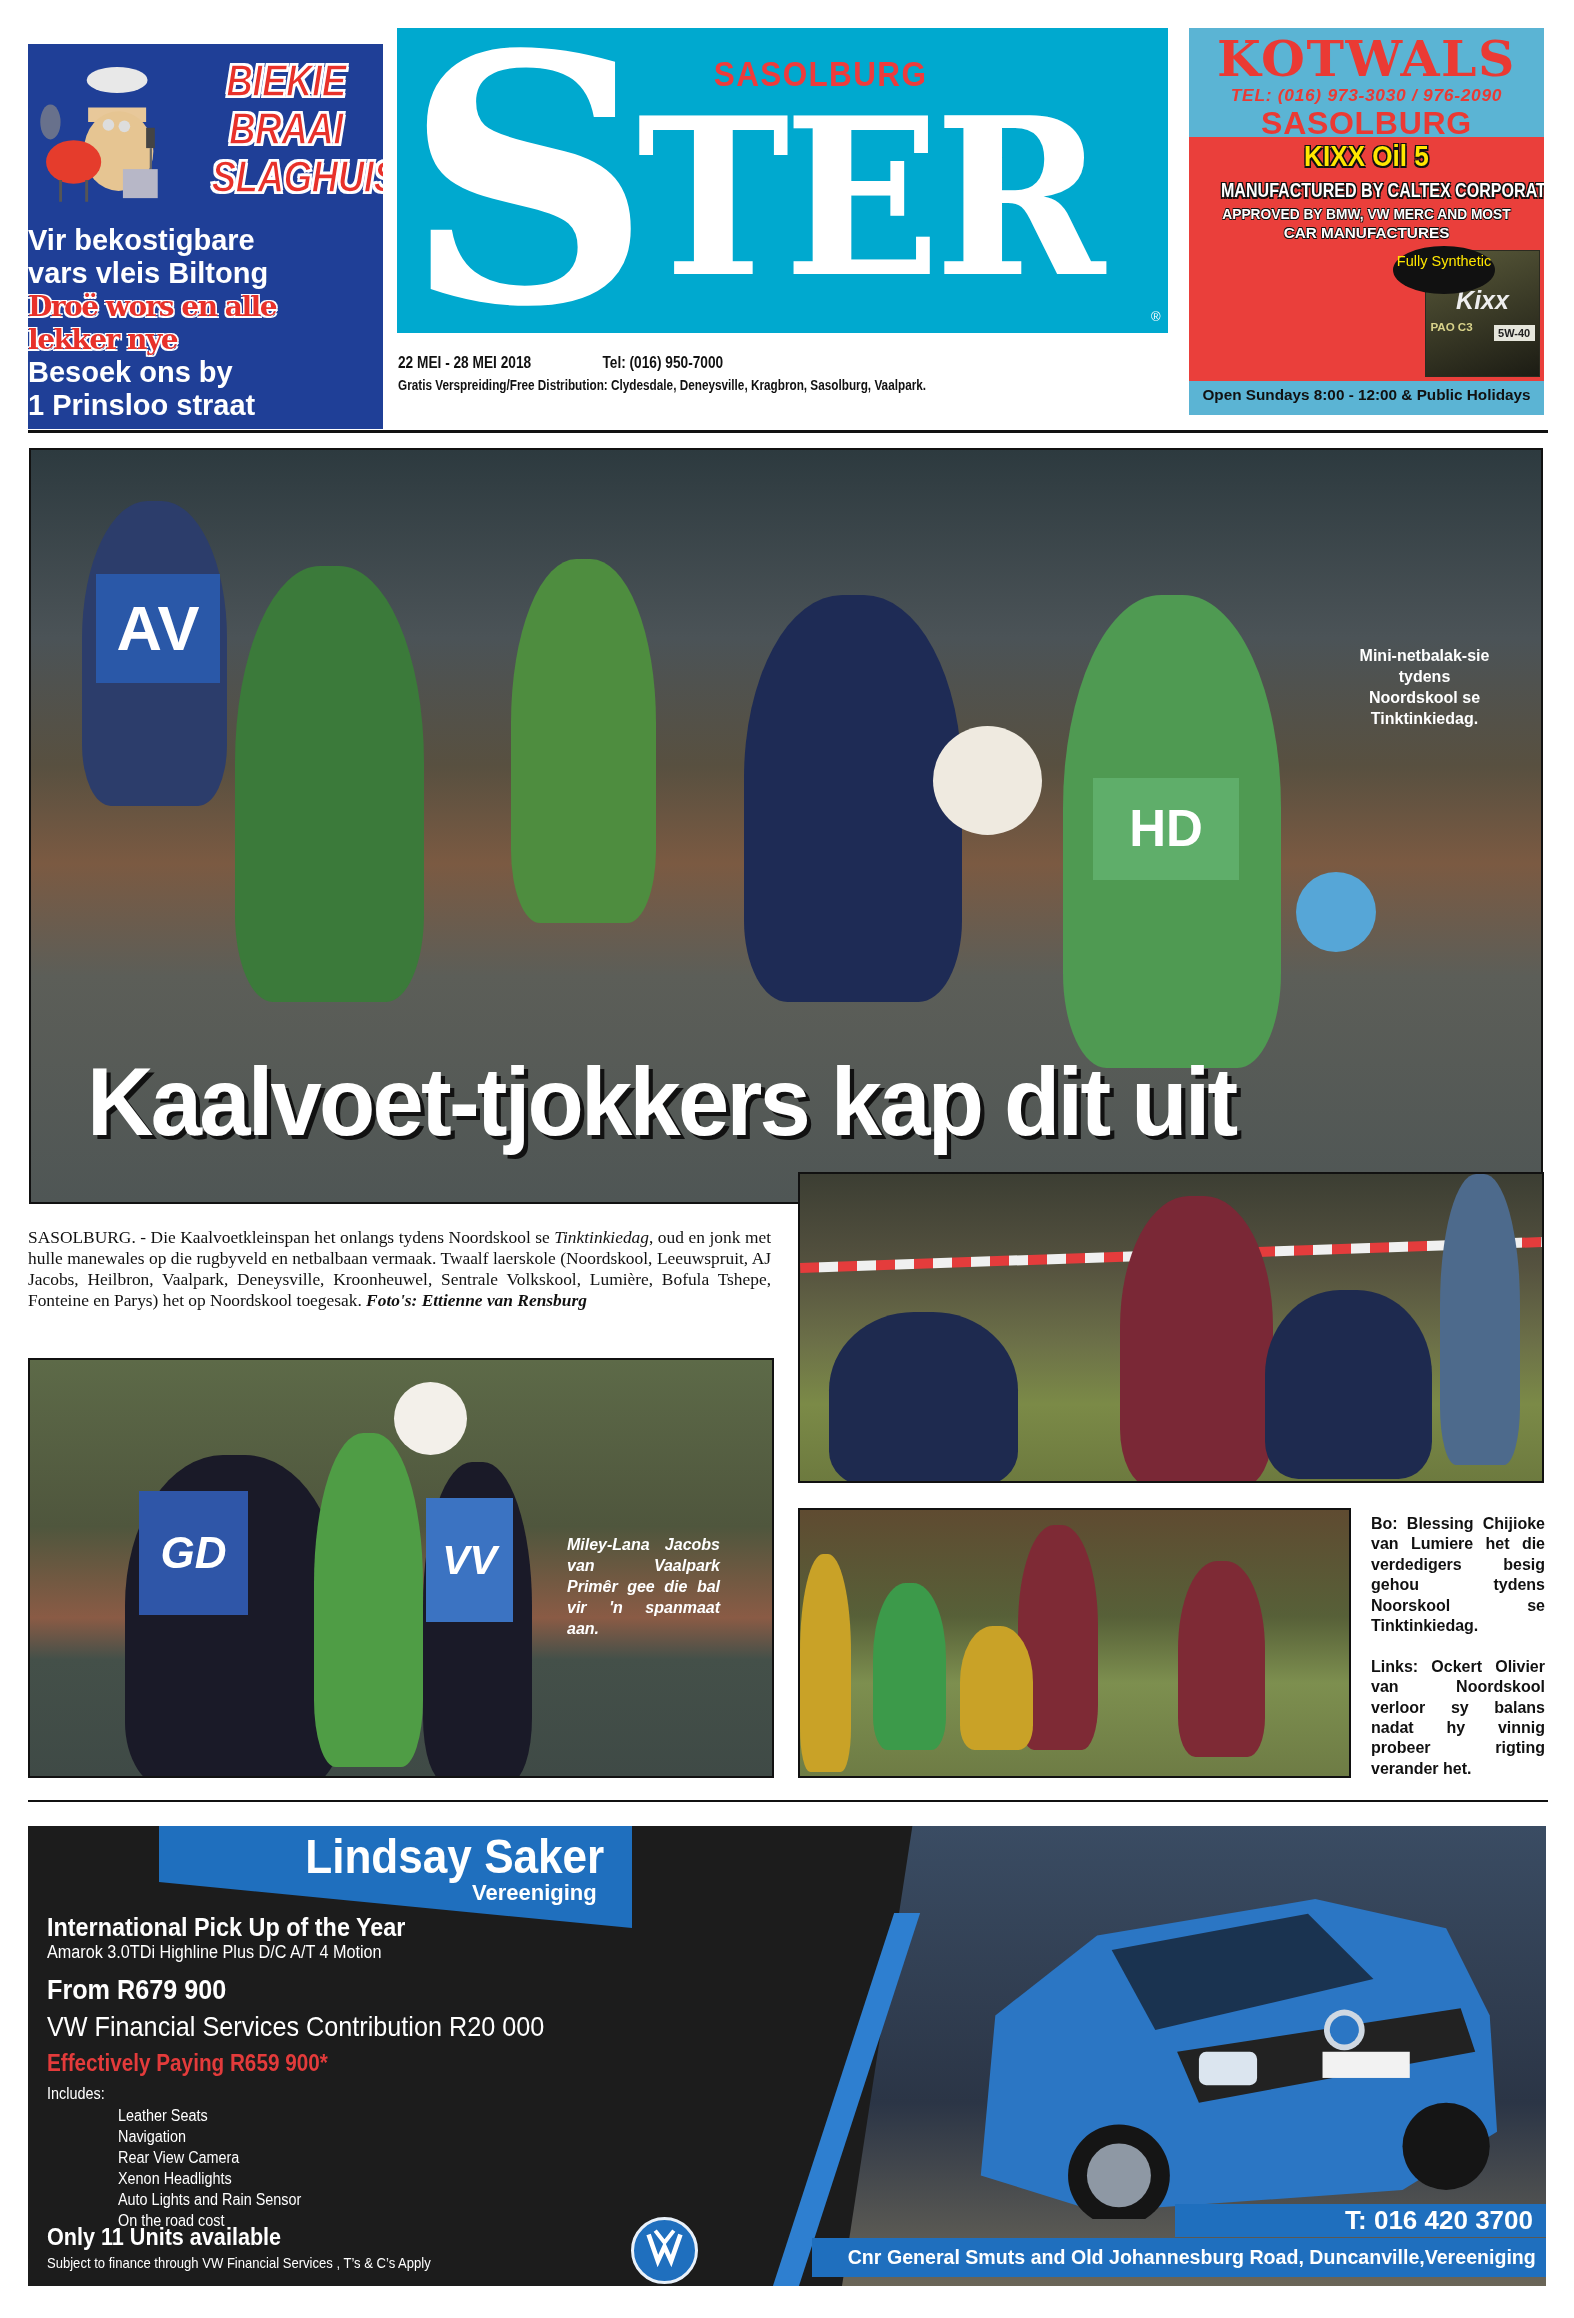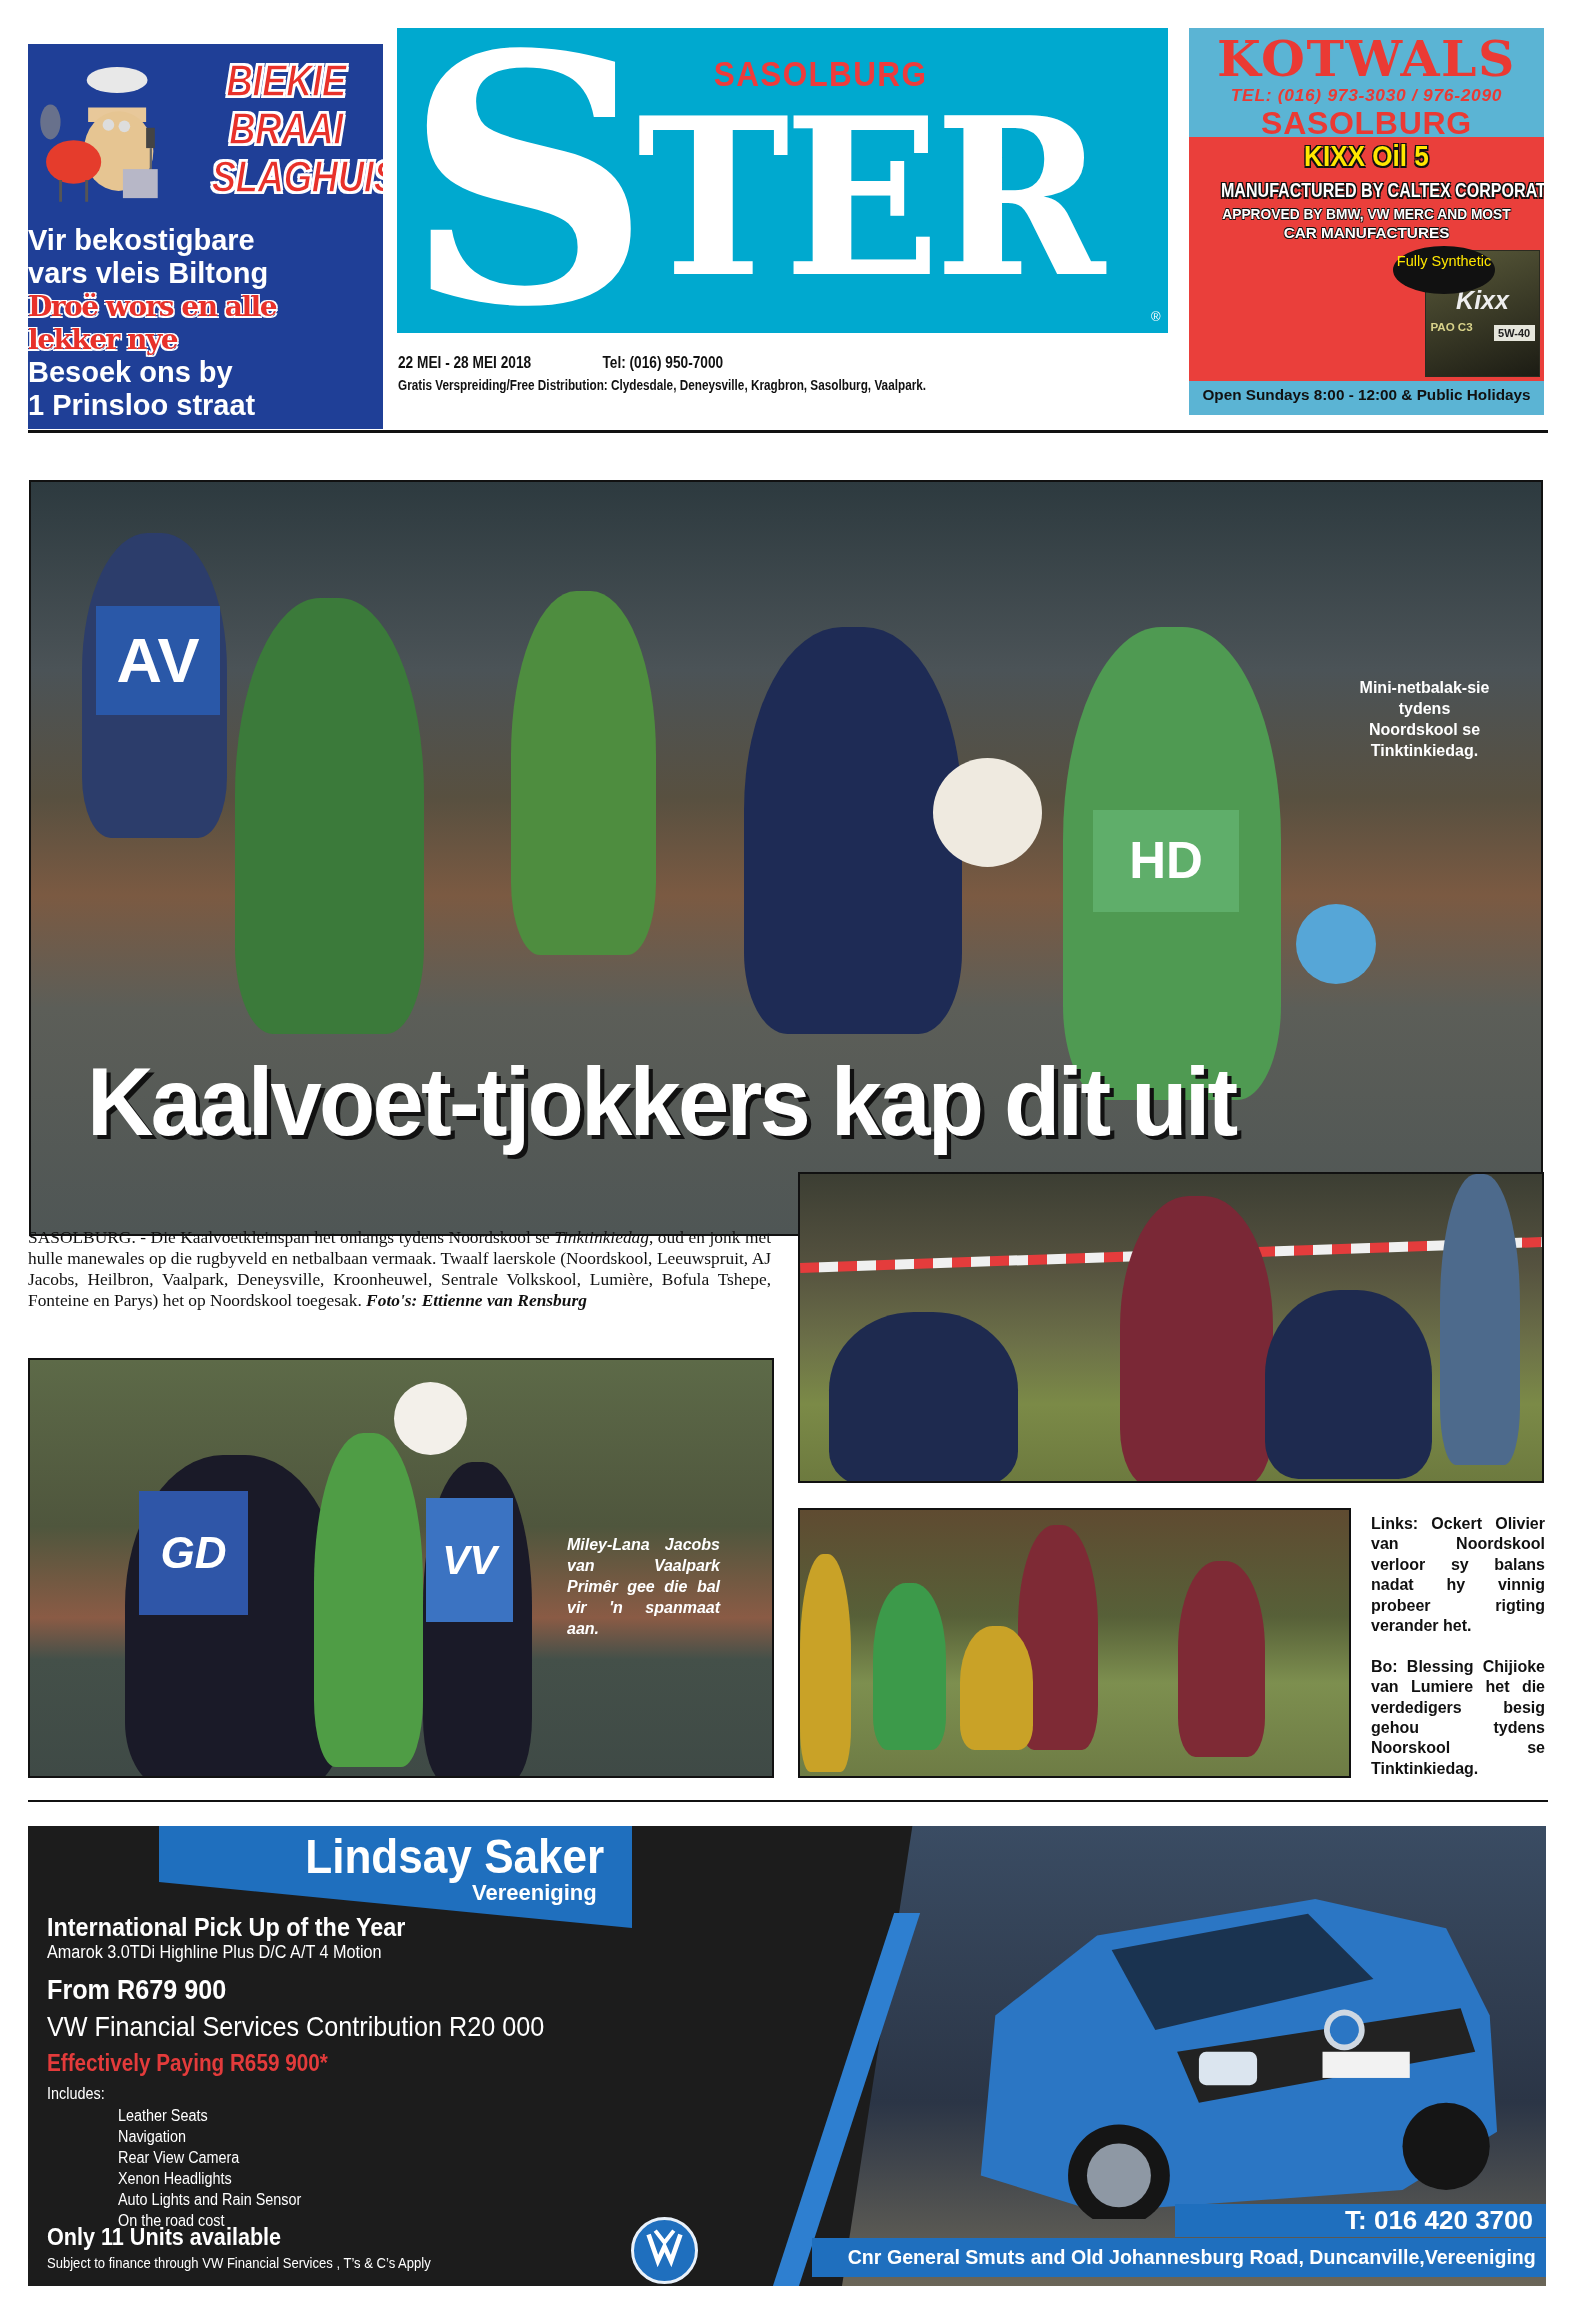--- a/index.html
+++ b/index.html
@@ -48,21 +48,21 @@
   .kixx-can .pao { position: absolute; left: 4.4px; top: 70px; color: #d8d28a; font-size: 11.6px; font-weight: 700; line-height: 11.6px; }
   .kixx-can .visc { position: absolute; right: 4.4px; top: 74px; background: #e6e6dc; color: #222; font-size: 11px; font-weight: 700; padding: 2.2px 4.4px; }
   .synthetic-badge { position: absolute; left: 204px; top: 109px; width: 102px; height: 48px; border-radius: 50%; background: #111; color: #ffe600; font-size: 14.5px; line-height: 16px; text-align: center; padding-top: 7.3px; }
   #ad-right .k-open { position: absolute; left: 0; top: 358px; width: 100%; text-align: center; color: #111; font-weight: 900; font-size: 15.3px; }
 
   
   .rule { position: absolute; left: 28px; width: 1520px; height: 2.9px; background: #111; }
 
   
   #hero { left: 29px; top: 448px; width: 1514px; height: 756px; border: 2.2px solid #111; overflow: hidden;
-    background: linear-gradient(180deg, #2d3a3f 0%, #4b5357 25%, #585040 42%, #7b5a42 55%, #5c5e58 70%, #4f5655 100%); margin-top: 32px; }
+    background: linear-gradient(180deg, #2d3a3f 0%, #4b5357 25%, #585040 42%, #7b5a42 55%, #5c5e58 70%, #4f5655 100%); }
   .fig { position: absolute; border-radius: 45% 45% 20% 20%; }
   .bib { position: absolute; color: #fff; font-weight: 900; text-align: center; }
   #hero .caption-side { position: absolute; right: 45px; top: 195px; width: 143px; color: #fff; font-weight: 700; font-size: 16px; line-height: 21px; text-align: center; }
   #headline { left: 87px; top: 1047px; font-weight: 900; font-size: 96px; color: #fff; letter-spacing: -2.9px; white-space: nowrap;
     text-shadow: 4.4px 4.4px 0 #111; transform: scaleX(0.96); transform-origin: left top; }
 
   
   #lede { left: 28px; top: 1227px; width: 743px; font-family: "Liberation Serif", serif; font-size: 17.4px; line-height: 21px; text-align: justify; }
   #lede i { font-style: italic; }
 
@@ -202,22 +202,22 @@
 </div>
 
 <div id="photo-rugby-bottom" class="photo">
   <div class="fig" style="left:0;top:44px;width:51px;height:218px;background:#c9a227;"></div>
   <div class="fig" style="left:73px;top:73px;width:73px;height:167px;background:#3c9a4a;"></div>
   <div class="fig" style="left:218px;top:14.5px;width:80px;height:225px;background:#7e2a35;"></div>
   <div class="fig" style="left:160px;top:116px;width:73px;height:124px;background:#c9a227;"></div>
   <div class="fig" style="left:378px;top:51px;width:87px;height:196px;background:#7e2a35;"></div>
 </div>
 <div id="caption-rugby" class="abs">
+  <p>Bo: Blessing Chijioke van Lumiere het die verdedigers besig gehou tydens Noorskool se Tinktinkiedag.</p>
   <p>Links: Ockert Olivier van Noordskool verloor sy balans nadat hy vinnig probeer rigting verander het.</p>
-  <p>Bo: Blessing Chijioke van Lumiere het die verdedigers besig gehou tydens Noorskool se Tinktinkiedag.</p>
 </div>
 
 <div class="rule" style="top:1800px;height:2.2px;"></div>
 
 <div id="ad-vw" class="abs">
   <div class="car-bg"></div>
   <div class="stripe"></div>
   <svg class="truck" viewBox="0 0 800 480">
     <path d="M60 420 L80 200 L220 90 L520 40 L700 80 L760 200 L770 360 L640 440 L220 470 Z" fill="#2b76c4"></path>
     <path d="M240 110 L510 60 L600 150 L300 220 Z" fill="#1a3350"></path>

